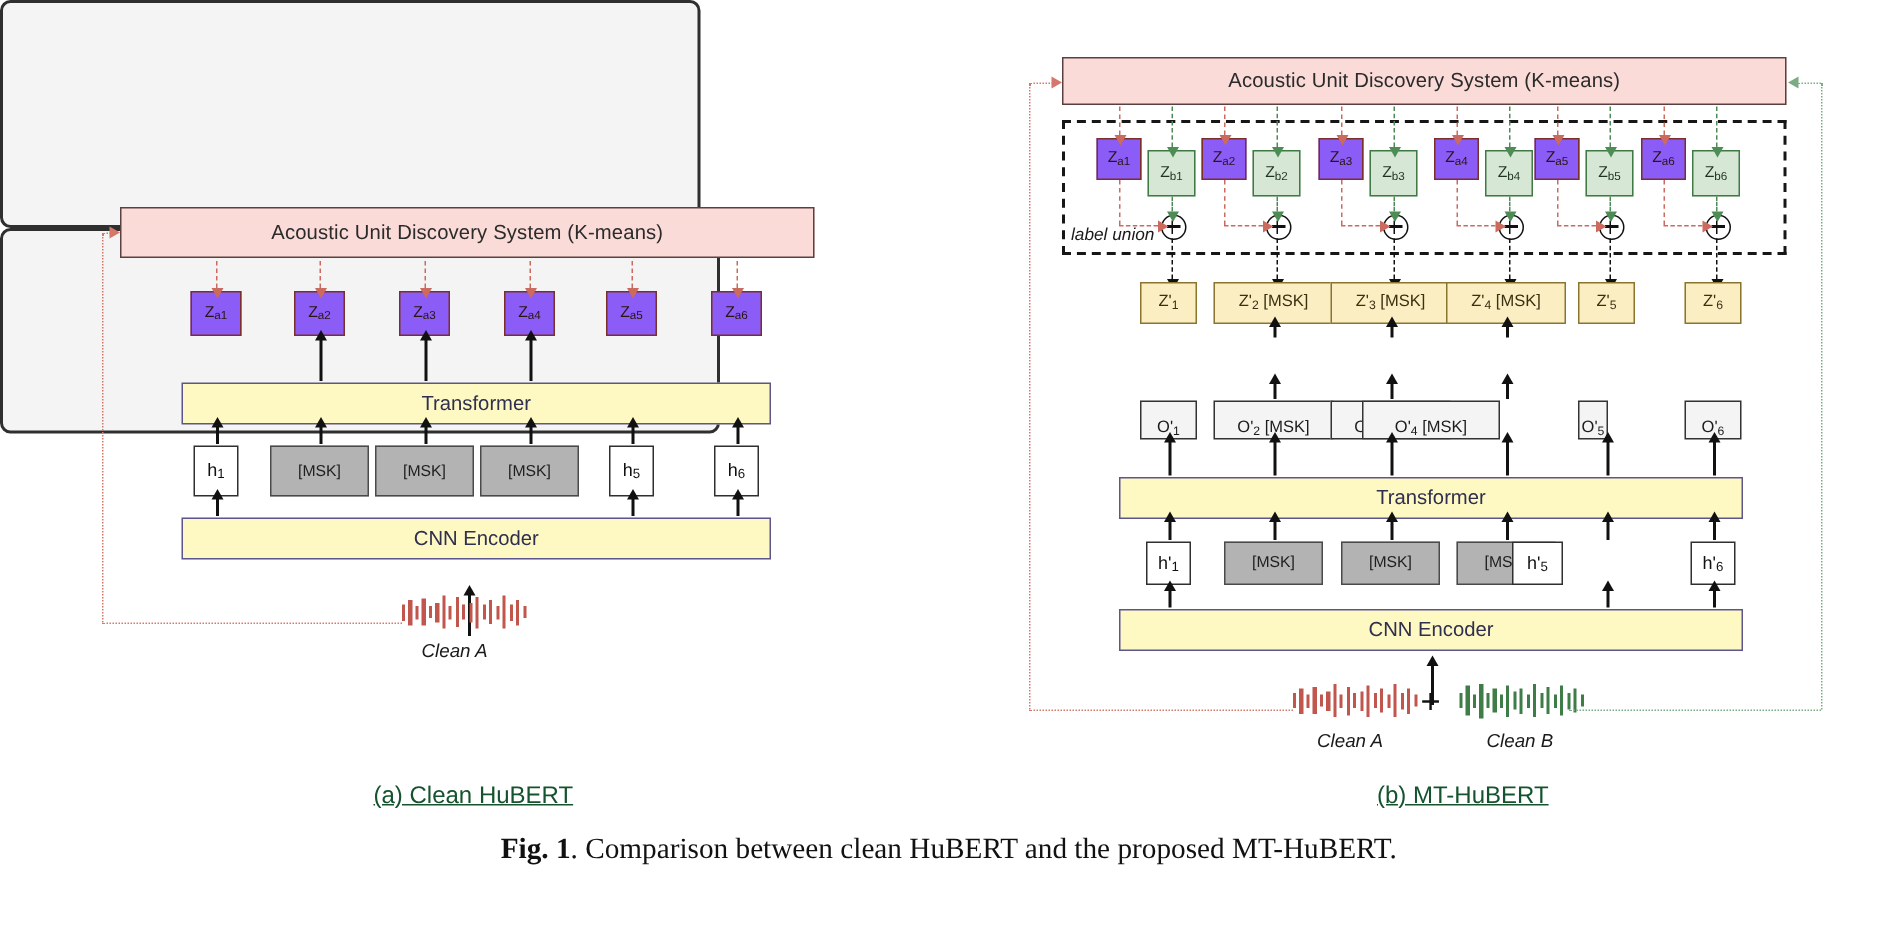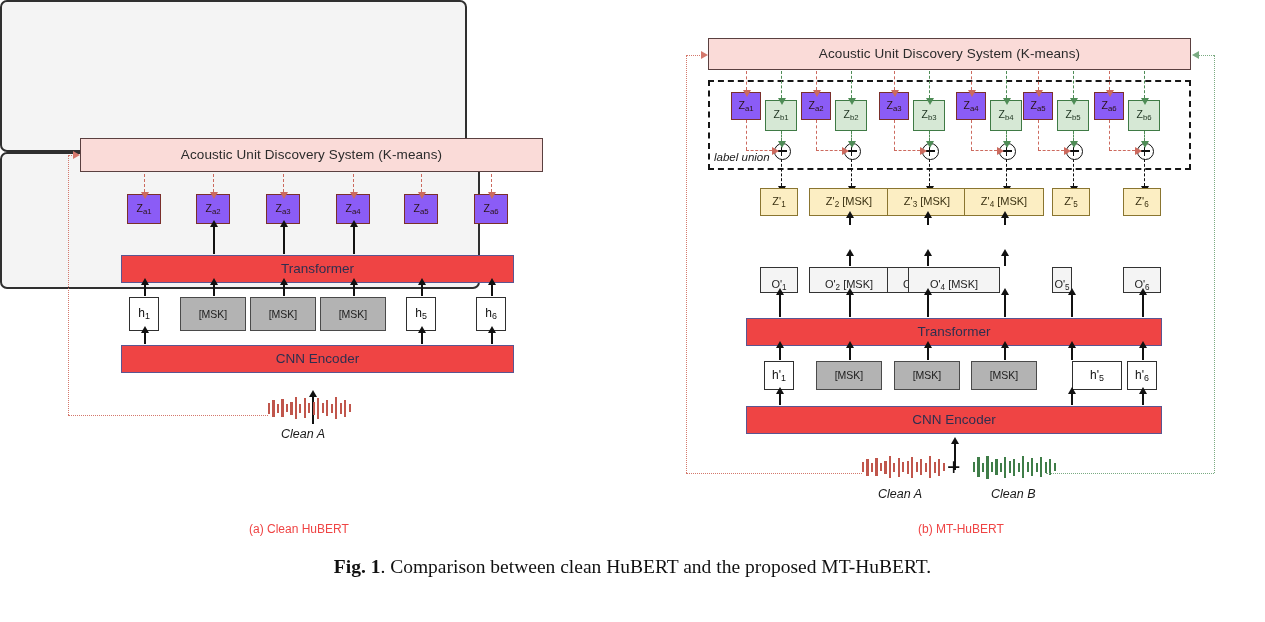--- a/index.html
+++ b/index.html
@@ -7,21 +7,21 @@
        font-family:"Liberation Sans","DejaVu Sans",sans-serif;color:#1d1d1d;}
 
   #figure{position:absolute;left:0;top:0;width:1265px;height:622px;}
 
   
   .box{position:absolute;box-sizing:border-box;display:flex;align-items:center;
        justify-content:center;white-space:nowrap;line-height:1;}
 
   .bar-acoustic{background:#fadbd8;border:1.6px solid #5a4040;color:#2b2b2b;
        font-size:13.5px;letter-spacing:.1px;}
-  .bar-transformer,.bar-cnn{background:#ef4444;border:1.4px solid #5b5590;
+  .bar-transformer,.bar-cnn{background:#fef9c3;border:1.4px solid #5b5590;
        color:#2f2f4f;font-size:13.5px;}
   .bar-bce{background:#cdd5ef;border:1.4px solid #4a5480;color:#23304f;
        font-size:13.5px;font-style:italic;font-weight:600;}
 
   .panel-body{background:#f4f4f4;border:2px solid #2f2f2f;border-radius:7px;}
 
   .za{background:#8b5cf6;border:1.6px solid #7a2f2b;color:#2a1414;font-size:10.5px;}
   .zb{background:#d6e8d5;border:1.6px solid #3f7a45;color:#1d3320;font-size:10.5px;}
   .zp{background:#fceec3;border:1.6px solid #8a7530;color:#3a3112;font-size:11px;}
   .op{background:#f4f4f4;border:1.4px solid #333;color:#1c1c1c;font-size:11px;align-items:flex-end;}
@@ -75,21 +75,21 @@
         border-left:7px solid currentColor;}
   .fb-arrow-l{position:absolute;}
   .fb-arrow-l::after{content:"";position:absolute;
         border-top:4px solid transparent;border-bottom:4px solid transparent;
         border-right:7px solid currentColor;}
 
   
   .wave{position:absolute;display:flex;align-items:center;gap:2.4px;height:30px;}
   .wave i{display:block;width:2.1px;border-radius:0;}
 
-  .caption-sub{position:absolute;font-size:12px;color:#ef4444;}
+  .caption-sub{position:absolute;font-size:16px;color:#14532d;text-decoration:underline;}
   .wave-label{position:absolute;font-size:12.5px;font-style:italic;color:#1a1a1a;}
   .plus-sign{position:absolute;font-size:23px;color:#111;font-weight:400;line-height:1;}
 
   #fig-caption{position:absolute;left:0;top:556px;width:1265px;text-align:center;
         font-family:"Liberation Serif","DejaVu Serif",serif;font-size:19.5px;color:#111;}
   #fig-caption b{font-weight:bold;}
 </style>
 </head>
 <body>
 
@@ -320,21 +320,21 @@
     </div>
     <div class="arr-up" style="left: 849px; top: 347px; height: 13px;"></div>
     <div class="box msk" style="left: 894px; top: 361px; width: 66px; height: 29px;">
       <span>[MSK]</span>
     </div>
     <div class="arr-up" style="left: 927px; top: 347px; height: 13px;"></div>
     <div class="box msk" style="left: 971px; top: 361px; width: 66px; height: 29px;">
       <span>[MSK]</span>
     </div>
     <div class="arr-up" style="left: 1004px; top: 347px; height: 13px;"></div>
-    <div class="box hb" style="left: 1072px; top: 361px; width: 50px; height: 29px;">
+    <div class="box hb" style="left: 1008px; top: 361px; width: 34px; height: 29px;">
       <span>h'<span class="sub">5</span></span>
     </div>
     <div class="arr-up" style="left: 1071px; top: 347px; height: 13px;"></div>
     <div class="box hb" style="left: 1127px; top: 361px; width: 30px; height: 29px;">
       <span>h'<span class="sub">6</span></span>
     </div>
     <div class="arr-up" style="left: 1142px; top: 347px; height: 13px;"></div>
     <div class="box bar-cnn" style="left: 746px; top: 406px; width: 416px; height: 28px;">CNN Encoder</div>
     <div class="arr-up" style="left: 779px; top: 393px; height: 12px;"></div>
     <div class="arr-up" style="left: 1071px; top: 393px; height: 12px;"></div>

